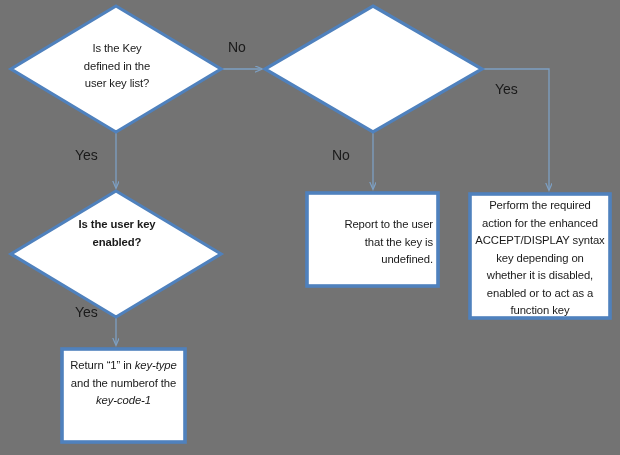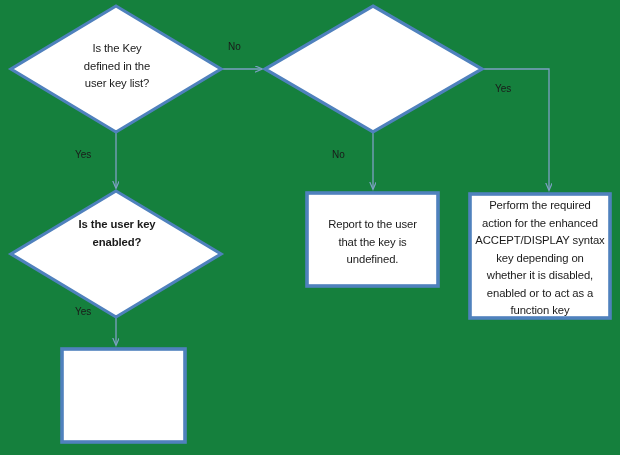--- a/index.html
+++ b/index.html
@@ -4,21 +4,21 @@
 <style>
   html, body {
     margin: 0;
     padding: 0;
     background: #ffffff;
   }
   #canvas {
     position: relative;
     width: 620px;
     height: 455px;
-    background: #15803d;
+    background: #737373;
     overflow: hidden;
     font-family: "Liberation Sans", sans-serif;
   }
   #flow-svg {
     position: absolute;
     left: 0;
     top: 0;
     width: 620px;
     height: 455px;
   }
@@ -30,21 +30,21 @@
     font-size: 11.3px;
     line-height: 17.5px;
     letter-spacing: -0.1px;
     white-space: pre-line;
     pointer-events: none;
   }
   .edge-label {
     position: absolute;
     color: #1a1a1a;
     font-family: "Liberation Sans", sans-serif;
-    font-size: 10px;
+    font-size: 14px;
     line-height: 14px;
     white-space: nowrap;
   }
   .it { font-style: italic; }
 </style>
 </head>
 <body>
 
 <div id="canvas">
 
@@ -85,22 +85,23 @@
   </svg>
 
   <div class="node-text" style="left:30px; top:40px; width:174px;">Is the Key
 defined in the
 user key list?</div>
 
 
   <div class="node-text" style="left:30px; top:216px; width:174px;font-weight:bold;">Is the user key
 enabled?</div>
 
+  <div class="node-text" style="left:66px; top:357px; width:115px;"><span>Return “1” in </span><span class="it">key-</span><span class="it">type</span><span> and the number</span><span>of the </span><span class="it">key-code-1</span></div>
 
-  <div class="node-text" style="left:312px; top:216px; width:121px;">Report to the user
+  <div class="node-text" style="left:312px; top:216px; width:121px;text-align:right;">Report to the user
 that the key is
 undefined.</div>
 
   <div class="node-text" style="left:472px; top:197px; width:136px;text-align:center;">Perform the required
 action for the enhanced
 ACCEPT/DISPLAY syntax
 key depending on
 whether it is disabled,
 enabled or to act as a
 function key</div>

